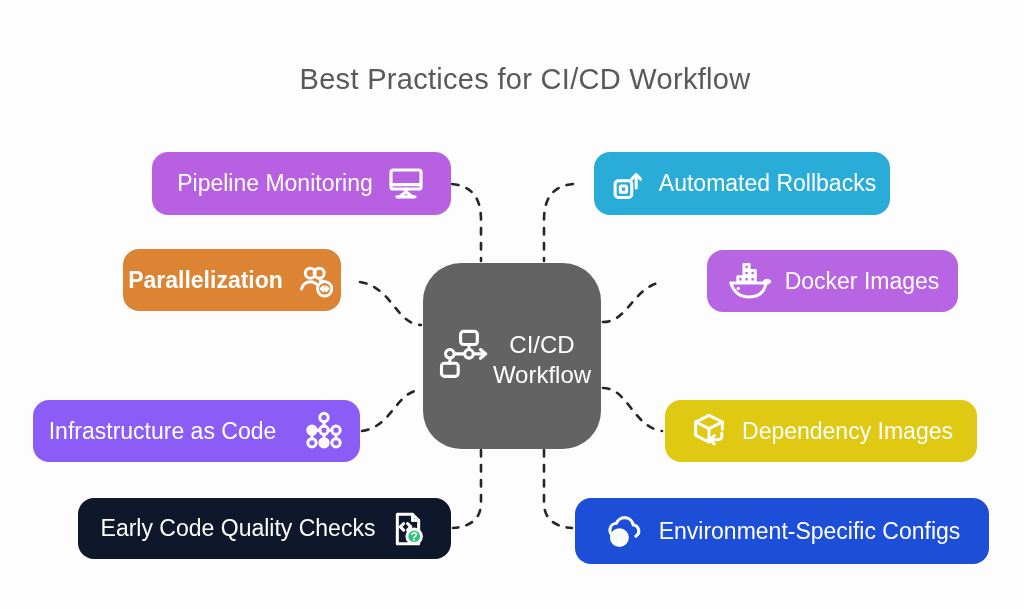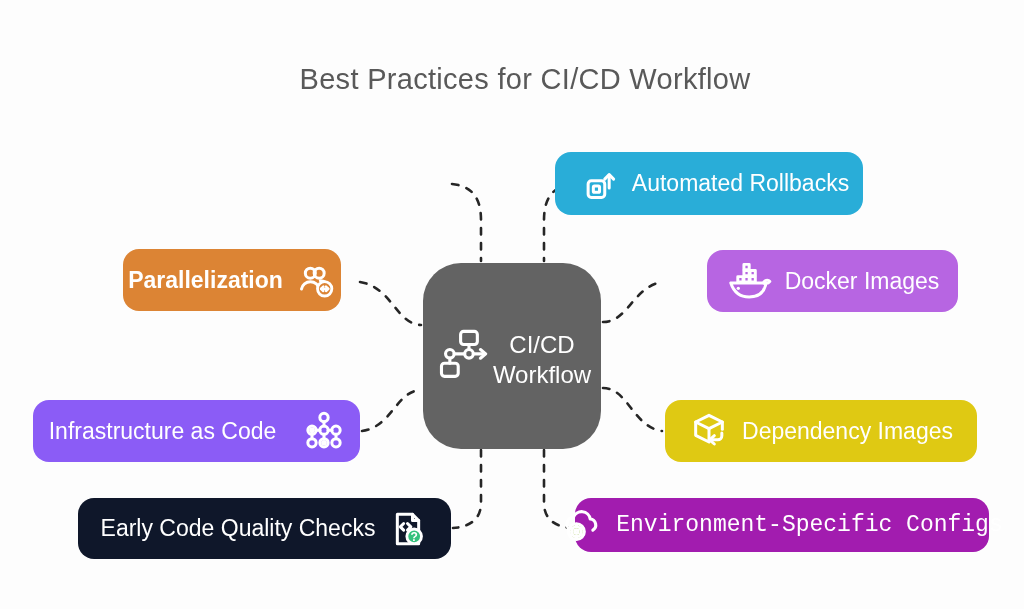--- a/index.html
+++ b/index.html
@@ -40,22 +40,34 @@
     <path d="M452,184 C472,186 481,198 481,220 L481,261" stroke="#262626"></path>
     <path d="M573,184 C553,186 544,198 544,220 L544,261" stroke="#262626"></path>
     <path d="M360,282 C392,287 396,324 421,325" stroke="#262626"></path>
     <path d="M603,322 C628,322 633,287 662,282" stroke="#262626"></path>
     <path d="M362,431 C392,427 396,391 421,390" stroke="#262626"></path>
     <path d="M603,388 C628,388 633,427 662,431" stroke="#262626"></path>
     <path d="M481,450 L481,503 C481,519 470,527 453,528" stroke="#262626"></path>
     <path d="M544,450 L544,503 C544,519 555,527 572,528" stroke="#262626"></path>
   </svg>
 
+  <div class="node" style="left: 152px; top: 152px; width: 299px; height: 63px; background-color: rgb(183, 97, 226); --c: #b761e2;">
+    <span class="label">Pipeline Monitoring</span>
+    <span class="icon">
+      <svg width="40" height="40" viewBox="0 0 24 24" class="icon-stroke" stroke-width="1.9">
+        <rect x="3" y="3.6" width="18" height="11.4" rx="1.4"></rect>
+        <line x1="3.4" y1="12.4" x2="20.6" y2="12.4"></line>
+        <line x1="12" y1="15" x2="12" y2="16.6"></line>
+        <path d="M8.2 19.7 L12 16.6 L15.8 19.7"></path>
+        <line x1="6.6" y1="19.7" x2="17.4" y2="19.7"></line>
+      </svg>
+    </span>
+  </div>
 
-  <div class="node" style="left: 555px; top: 152px; width: 296px; height: 63px; background-color: rgb(41, 173, 216); padding-left: 12px; --c: #29add8;">
+  <div class="node" style="left: 594px; top: 152px; width: 296px; height: 63px; background-color: rgb(41, 173, 216); --c: #29add8;">
     <span class="icon">
       <svg width="38" height="38" viewBox="0 0 24 24" class="icon-stroke" stroke-width="1.9">
         <rect x="4.5" y="10" width="10.5" height="10.5" rx="2"></rect>
         <rect x="7.8" y="13.3" width="3.9" height="3.9" rx="0.7"></rect>
         <path d="M17.8 14.5 V6.3"></path>
         <path d="M15 8.9 L17.8 6 L20.6 8.9"></path>
       </svg>
     </span>
     <span class="label">Automated Rollbacks</span>
   </div>
@@ -136,21 +148,21 @@
         <path d="M5.6 20.8 V3.2 H14.7 L18.4 6.9 V20.8 Z"></path>
         <path d="M14.7 3.2 V6.9 H18.4"></path>
         <path d="M9.4 8.7 L7.4 10.7 L9.4 12.7"></path>
         <path d="M11.7 8.7 L13.7 10.7 L11.7 12.7"></path>
         <circle cx="15.7" cy="16.4" r="4.4" class="badge-fill" stroke-width="1.7"></circle>
         <text x="15.7" y="19" text-anchor="middle" font-size="7.2" font-weight="bold" fill="#ffffff" stroke="none" font-family="Liberation Sans, sans-serif">?</text>
       </svg>
     </span>
   </div>
 
-  <div class="node" style="left: 575px; top: 498px; width: 414px; height: 54px; background-color: #a21caf; font-family: Liberation Mono, monospace; --c: #8bb832;">
+  <div class="node" style="left: 575px; top: 498px; width: 414px; height: 66px; background-color: #1d4ed8; --c: #8bb832;">
     <span class="icon">
       <svg width="42" height="42" viewBox="0 0 24 24" class="icon-stroke" stroke-width="1.8">
         <path d="M6.4 15.3 a3.9 3.9 0 0 1 .7 -7.7 a5 5 0 0 1 9.6 1 a3.4 3.4 0 0 1 1.5 6.3"></path>
         <circle cx="8.8" cy="15.8" r="4.5" class="badge-fill" stroke="none"></circle>
         <circle cx="8.8" cy="15.8" r="2.8"></circle>
         <circle cx="8.8" cy="15.8" r="1"></circle>
         <line x1="8.8" y1="11.6" x2="8.8" y2="13"></line>
         <line x1="8.8" y1="18.6" x2="8.8" y2="20"></line>
         <line x1="5.2" y1="13.7" x2="6.4" y2="14.4"></line>
         <line x1="11.2" y1="17.2" x2="12.4" y2="17.9"></line>

